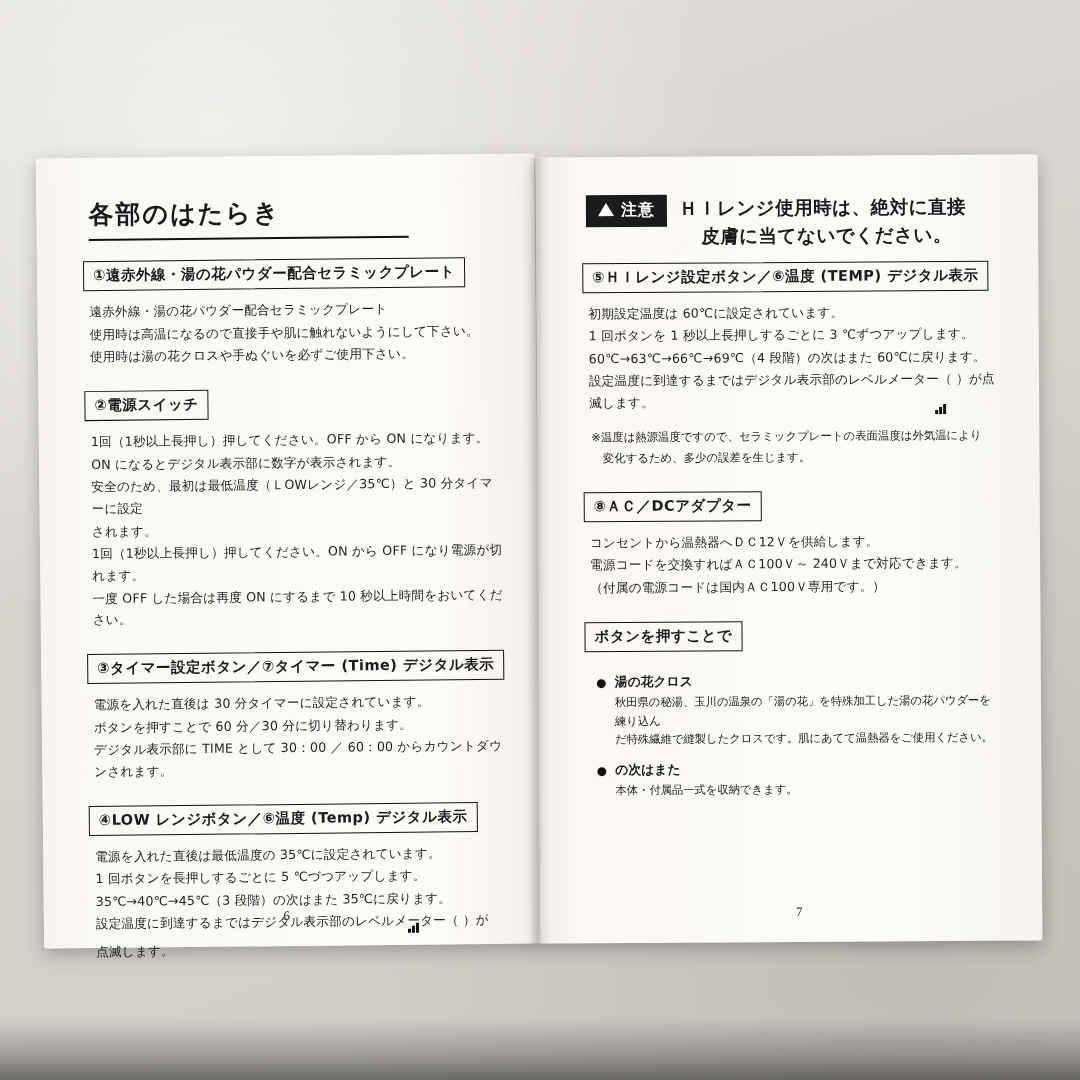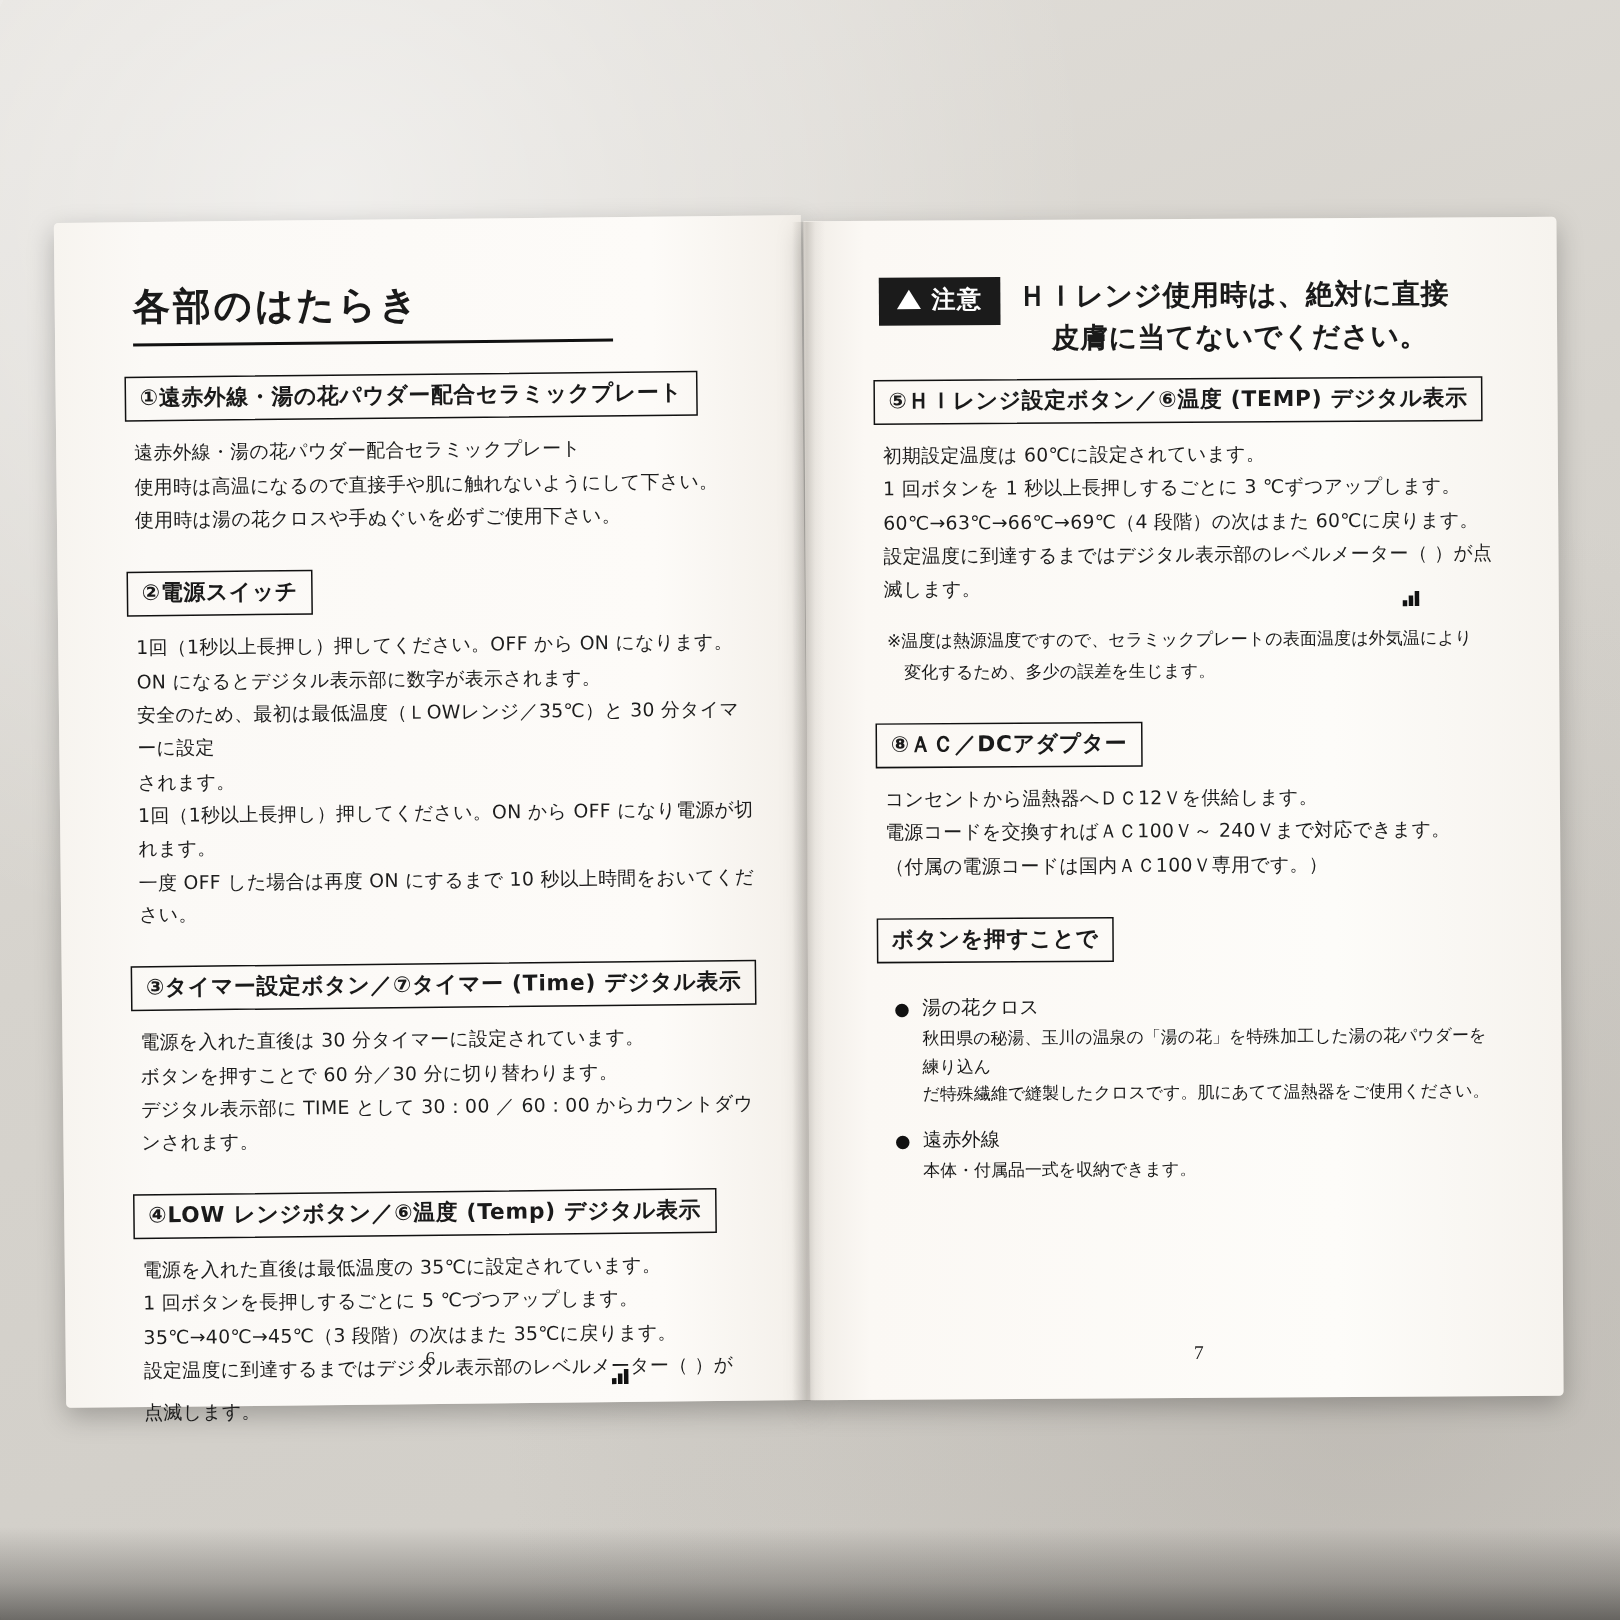--- a/index.html
+++ b/index.html
@@ -25,21 +25,21 @@
     opacity:.55;
   }
   #bottom-shadow{
     position:absolute;left:0;right:0;bottom:0;height:62px;
     background:linear-gradient(to bottom, rgba(40,38,36,0) 0%, rgba(40,38,36,.30) 60%, rgba(25,24,22,.55) 100%);
   }
 
   
   #book{
     position:absolute;
-    left:40px;top:146px;width:1000px;height:800px;
+    left:40px;top:156px;width:1000px;height:800px;
   }
   .page{
     position:absolute;top:0;
     background:#fbf9f5;
     box-shadow:0 6px 18px rgba(0,0,0,.25);
   }
   #page-left{
     left:0;width:498px;height:790px;
     transform:rotate(-0.6deg);
     background:linear-gradient(to right,#f7f4ef 0%,#fbf9f6 12%,#fdfbf8 80%,#f3efe9 100%);
@@ -89,21 +89,21 @@
   .tri{
     display:inline-block;width:0;height:0;border-left:8px solid transparent;border-right:8px solid transparent;
     border-bottom:13px solid #fff;position:relative;top:-1px;
   }
   .caution-text{font-size:18.5px;font-weight:700;line-height:1.5;letter-spacing:.5px;}
   .caution-text .l2{display:block;margin-left:22px;}
 
   .note{font-size:11.4px;line-height:1.7;margin:2px 0 0 8px;}
   .bullet-row{display:flex;gap:9px;margin:12px 0 2px 12px;}
   .dot{width:9px;height:9px;border-radius:50%;background:#111;margin-top:5px;flex:0 0 auto;}
-  .bullet-title{font-size:12.8px;font-weight:400;}
+  .bullet-title{font-size:12.8px;font-weight:700;}
   .bullet-body{font-size:11.3px;line-height:1.68;margin:3px 0 0 30px;}
 
   .pagenum{
     position:absolute;bottom:22px;width:100%;left:0;text-align:center;
     font-size:13px;color:#222;font-family:"Liberation Serif",serif;
   }
   #page-left .pagenum{left:-6px;}
   #page-right .pagenum{left:8px;}
 
   .meter{display:inline-block;vertical-align:-2px;}
@@ -200,21 +200,21 @@
 
         <div class="bullet-row">
           <span class="dot"></span>
           <span class="bullet-title">湯の花クロス</span>
         </div>
         <p class="bullet-body">秋田県の秘湯、玉川の温泉の「湯の花」を特殊加工した湯の花パウダーを練り込ん</p>
         <p class="bullet-body" style="margin-top:0">だ特殊繊維で縫製したクロスです。肌にあてて温熱器をご使用ください。</p>
 
         <div class="bullet-row">
           <span class="dot"></span>
-          <span class="bullet-title">遠赤外線</span>
+          <span class="bullet-title">の次はまた</span>
         </div>
         <p class="bullet-body">本体・付属品一式を収納できます。</p>
       </div>
 
       <div class="pagenum">7</div>
     </div>
   </div>
 
   <div id="gutter"></div>
 </div>

